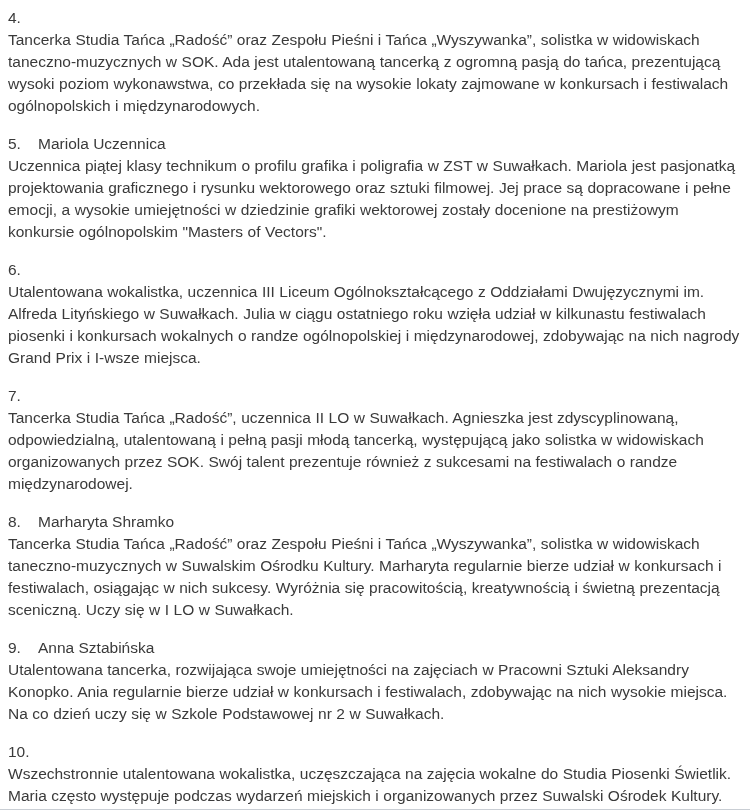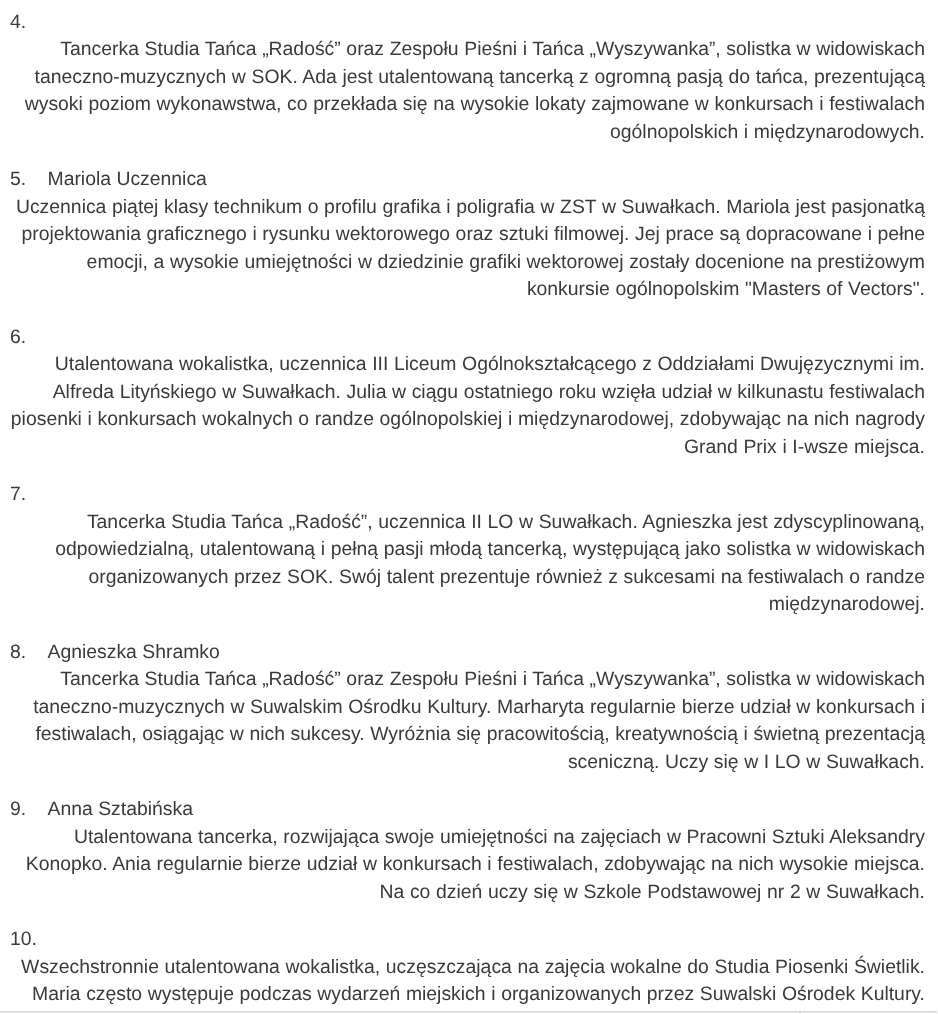--- a/index.html
+++ b/index.html
@@ -37,21 +37,21 @@
   .item-number {
     flex: 0 0 auto;
     min-width: 30px;
   }
   .item-name {
     flex: 0 0 auto;
   }
   .item-description {
     margin: 0;
     max-width: 733px;
-    text-align: right;
+    text-align: left;
     word-spacing: 0.2px;
   }
   .bottom-divider {
     position: absolute;
     left: 0;
     bottom: 1px;
     width: 750px;
     height: 0;
     border-top: 1px solid #c9ced4;
   }
@@ -86,21 +86,21 @@
   <div class="item">
     <div class="item-heading">
       <span class="item-number">7.</span>
     </div>
     <p class="item-description">Tancerka Studia Tańca „Radość”, uczennica II LO w Suwałkach. Agnieszka jest zdyscyplinowaną, odpowiedzialną, utalentowaną i pełną pasji młodą tancerką, występującą jako solistka w widowiskach organizowanych przez SOK. Swój talent prezentuje również z sukcesami na festiwalach o randze międzynarodowej.</p>
   </div>
 
   <div class="item">
     <div class="item-heading">
       <span class="item-number">8.</span>
-      <span class="item-name">Agnieszka Shramko</span>
+      <span class="item-name">Marharyta Shramko</span>
     </div>
     <p class="item-description">Tancerka Studia Tańca „Radość” oraz Zespołu Pieśni i Tańca „Wyszywanka”, solistka w widowiskach taneczno-muzycznych w Suwalskim Ośrodku Kultury. Marharyta regularnie bierze udział w konkursach i festiwalach, osiągając w nich sukcesy. Wyróżnia się pracowitością, kreatywnością i świetną prezentacją sceniczną. Uczy się w I LO w Suwałkach.</p>
   </div>
 
   <div class="item">
     <div class="item-heading">
       <span class="item-number">9.</span>
       <span class="item-name">Anna Sztabińska</span>
     </div>
     <p class="item-description">Utalentowana tancerka, rozwijająca swoje umiejętności na zajęciach w Pracowni Sztuki Aleksandry Konopko. Ania regularnie bierze udział w konkursach i festiwalach, zdobywając na nich wysokie miejsca. Na co dzień uczy się w Szkole Podstawowej nr 2 w Suwałkach.</p>

